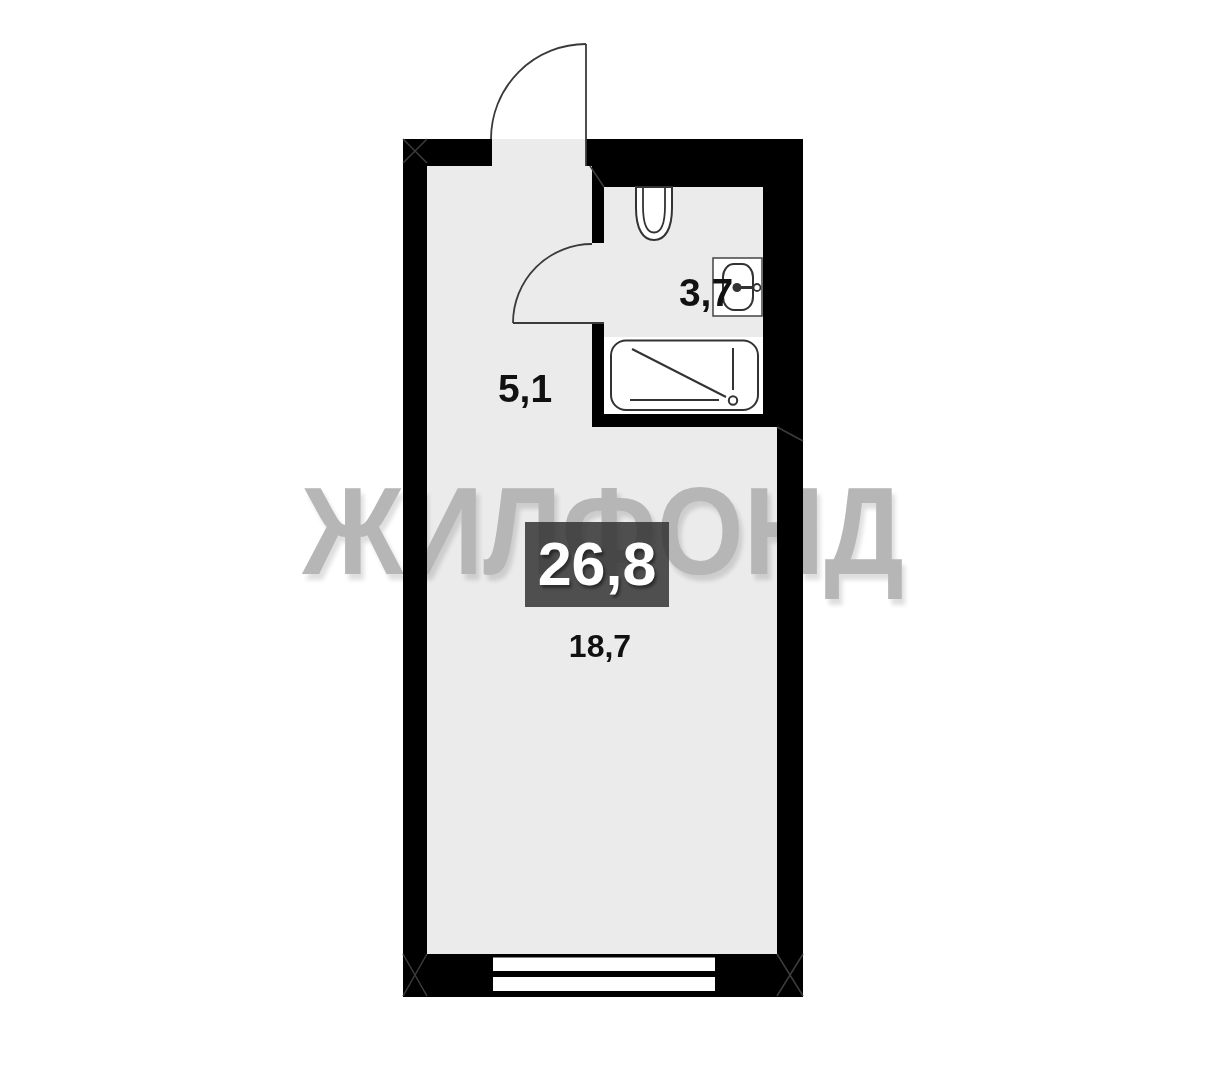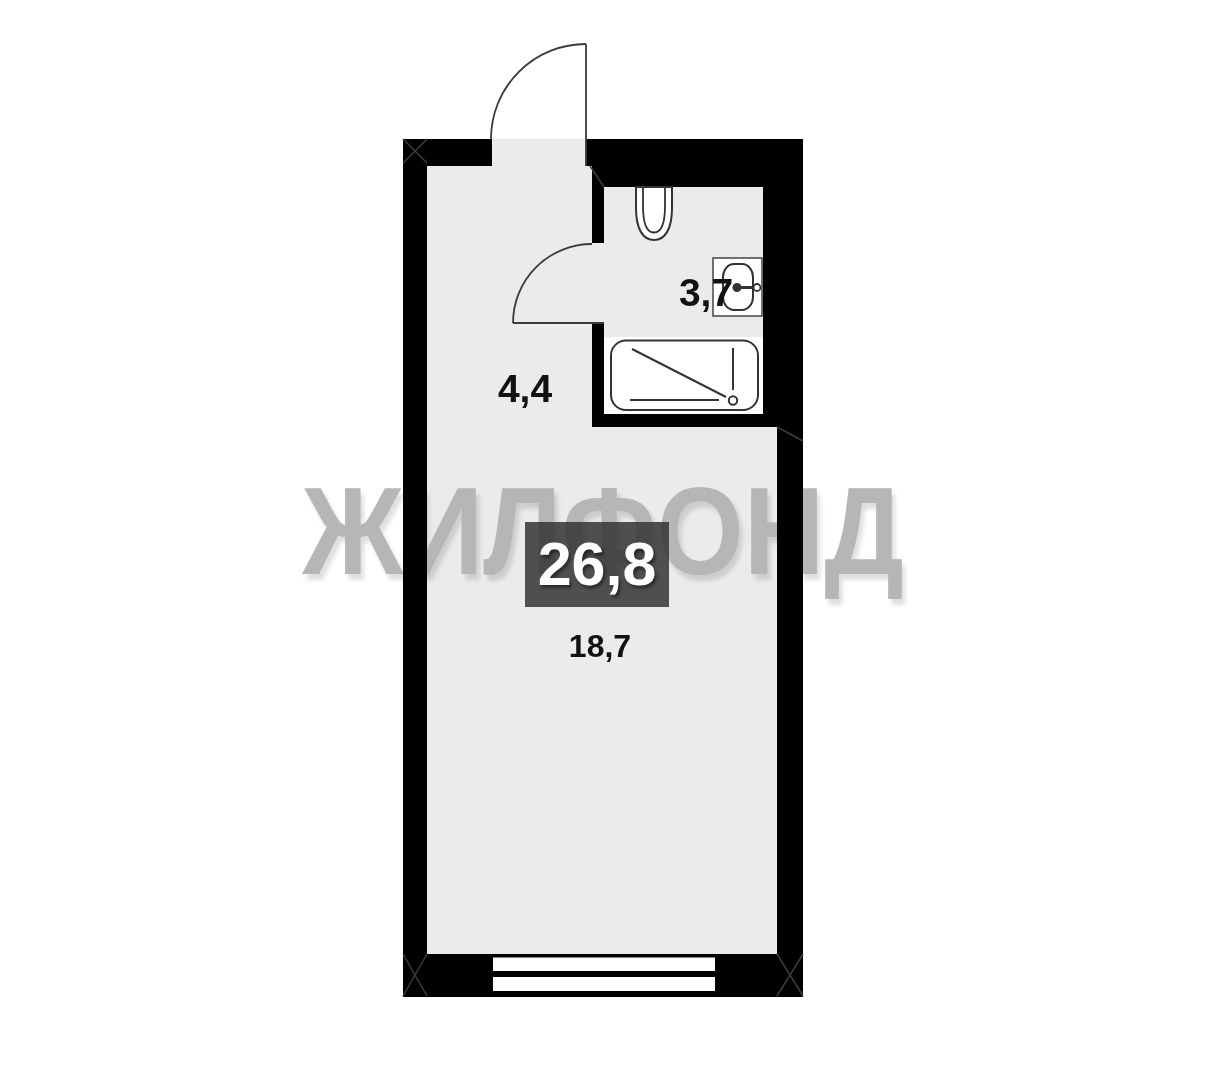--- a/index.html
+++ b/index.html
@@ -136,16 +136,16 @@
       <line x1="630" y1="400" x2="719" y2="400" stroke="#333333" stroke-width="2"></line>
       <circle cx="733" cy="400.5" r="4.2" fill="#ffffff" stroke="#333333" stroke-width="2"></circle>
     </g>
   </svg>
 
   <div class="area-badge">
     <span class="badge-value">26,8</span>
   </div>
 
   <div class="room-label label-bathroom">3,7</div>
-  <div class="room-label label-hallway">4,4</div>
+  <div class="room-label label-hallway">5,1</div>
   <div class="room-label label-living">18,7</div>
 
 </div>
 
 </body></html>

